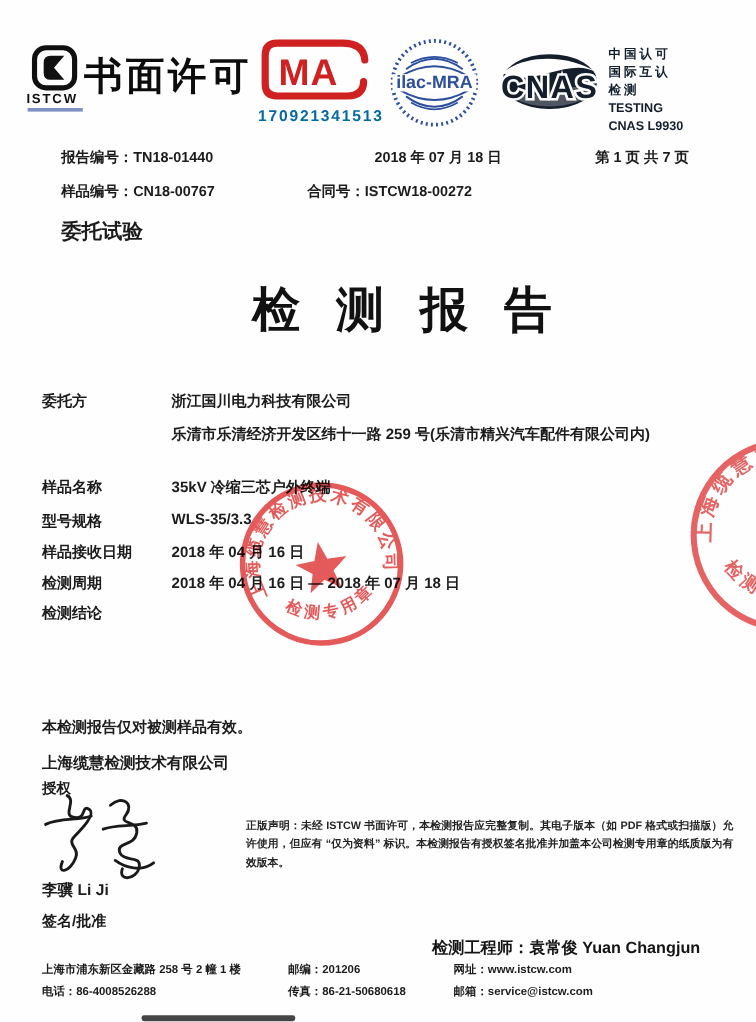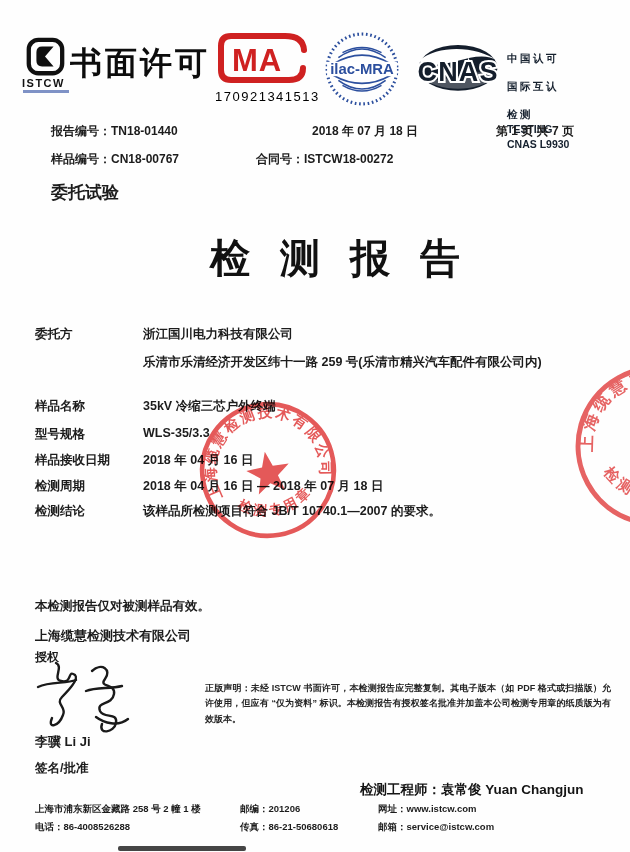--- a/index.html
+++ b/index.html
@@ -7,23 +7,23 @@
     position:relative;width:630px;height:852px;background:#fefefe;
     font-family:"Liberation Sans", sans-serif;color:#1e1e1e;overflow:hidden;
   }
   .abs{position:absolute;white-space:nowrap;}
   .meta{font-size:12px;font-weight:700;color:#1c1c1c;margin-left:16px;}
   .lab{font-size:12.5px;font-weight:700;color:#1c1c1c;}
   .val{font-size:12.5px;font-weight:700;color:#1c1c1c;}
   .title{font-size:40px;font-weight:700;letter-spacing:30px;color:#111;}
   .brand{font-size:32px;font-weight:900;letter-spacing:3px;color:#0c0c0c;}
   .istcw-label{font-size:11px;font-weight:800;letter-spacing:1.5px;color:#101010;}
-  .cma-number{font-size:13px;font-weight:400;color:#000000;letter-spacing:1.5px;text-align:right;}
+  .cma-number{font-size:13px;font-weight:700;color:#0369a1;letter-spacing:1.5px;text-align:right;}
   .acc{font-size:10.5px;font-weight:700;color:#15202e;line-height:1.42;}
-  .acc .cn{letter-spacing:2.5px;margin-top:13px;}
+  .acc .cn{letter-spacing:2.5px;}
   .disclaimer{
     font-size:9px;font-weight:600;line-height:1.7;color:#242424;
     white-space:normal;text-align:justify;width:406px;
   }
   .footer-col{font-size:9.5px;font-weight:700;line-height:1.85;color:#1c1c1c;}
   .engineer{font-size:13.5px;font-weight:700;color:#151515;}
   .stamp{pointer-events:none;mix-blend-mode:multiply;}
   .artifact{position:absolute;left:118px;top:846px;width:128px;height:5px;background:#161616;opacity:.8;border-radius:2px;}
   .tagline-bar{position:absolute;left:23px;top:90px;width:46px;height:3px;background:#3a57a8;opacity:.65;}
 </style>
@@ -101,21 +101,20 @@
   <div class="abs lab" style="left:35px;top:426px;">型号规格</div>
   <div class="abs val" style="left:143px;top:426px;">WLS-35/3.3</div>
 
   <div class="abs lab" style="left:35px;top:452px;">样品接收日期</div>
   <div class="abs val" style="left:143px;top:452px;">2018 年 04 月 16 日</div>
 
   <div class="abs lab" style="left:35px;top:478px;">检测周期</div>
   <div class="abs val" style="left:143px;top:478px;">2018 年 04 月 16 日 — 2018 年 07 月 18 日</div>
 
   <div class="abs lab" style="left:35px;top:503px;">检测结论</div>
-  <div class="abs val" style="left:143px;top:503px;">该样品所检测项目符合 JB/T 10740.1—2007 的要求。</div>
 
   <div class="abs val" style="left:35px;top:598px;">本检测报告仅对被测样品有效。</div>
   <div class="abs val" style="left:35px;top:627px;font-size:13px;">上海缆慧检测技术有限公司</div>
   <div class="abs val" style="left:35px;top:649px;font-size:12px;">授权</div>
 
   <svg class="abs" style="left:26px;top:657px;" width="116" height="78" viewBox="0 0 116 78">
     <g fill="none" stroke="#1a1a1a" stroke-width="2.4" stroke-linecap="round">
       <path d="M30,6 C38,10 26,22 35,24 C47,27 41,12 49,18 C53,22 43,33 36,40 C29,47 41,50 37,58 C33,69 21,73 26,61"></path>
       <path d="M12,30 C24,24 40,27 50,23"></path>
       <path d="M66,14 C76,5 86,13 79,22 C72,31 90,26 88,37 C86,49 70,44 74,54 C78,62 92,55 90,66 C88,76 72,78 76,67"></path>

